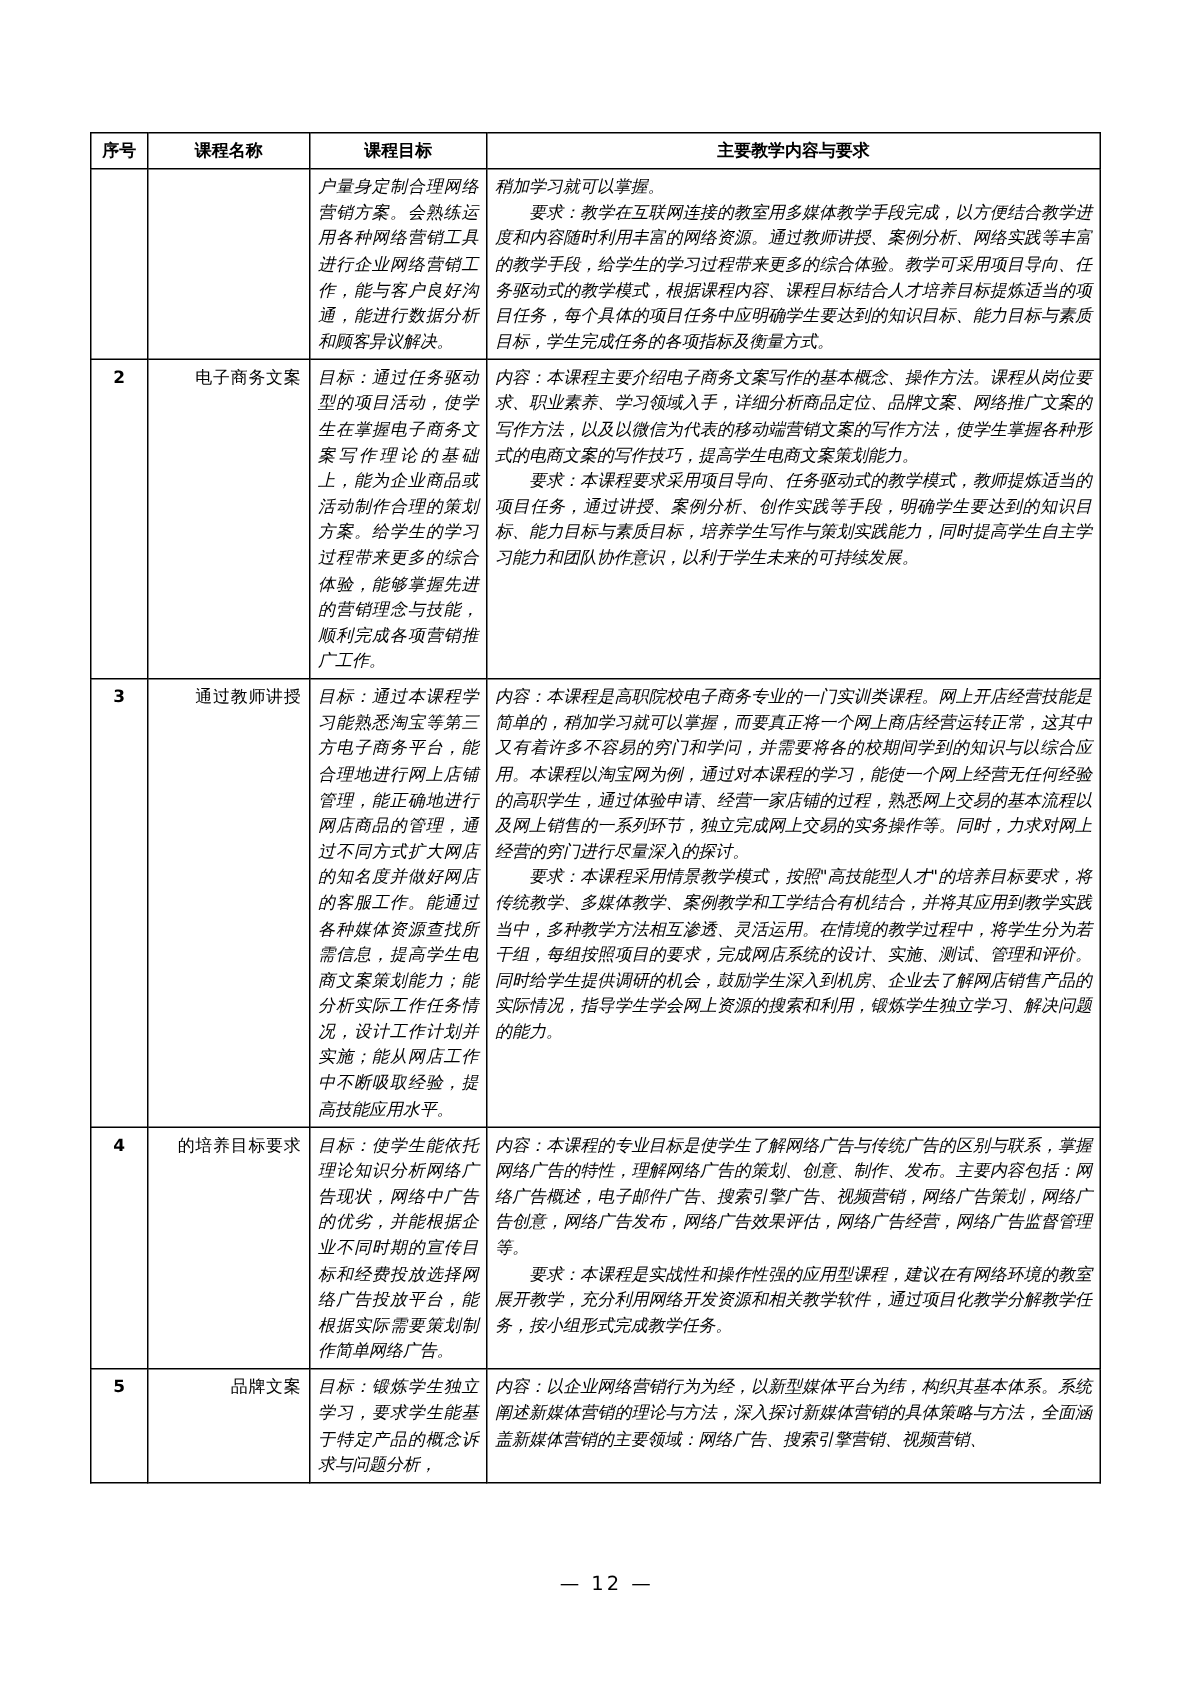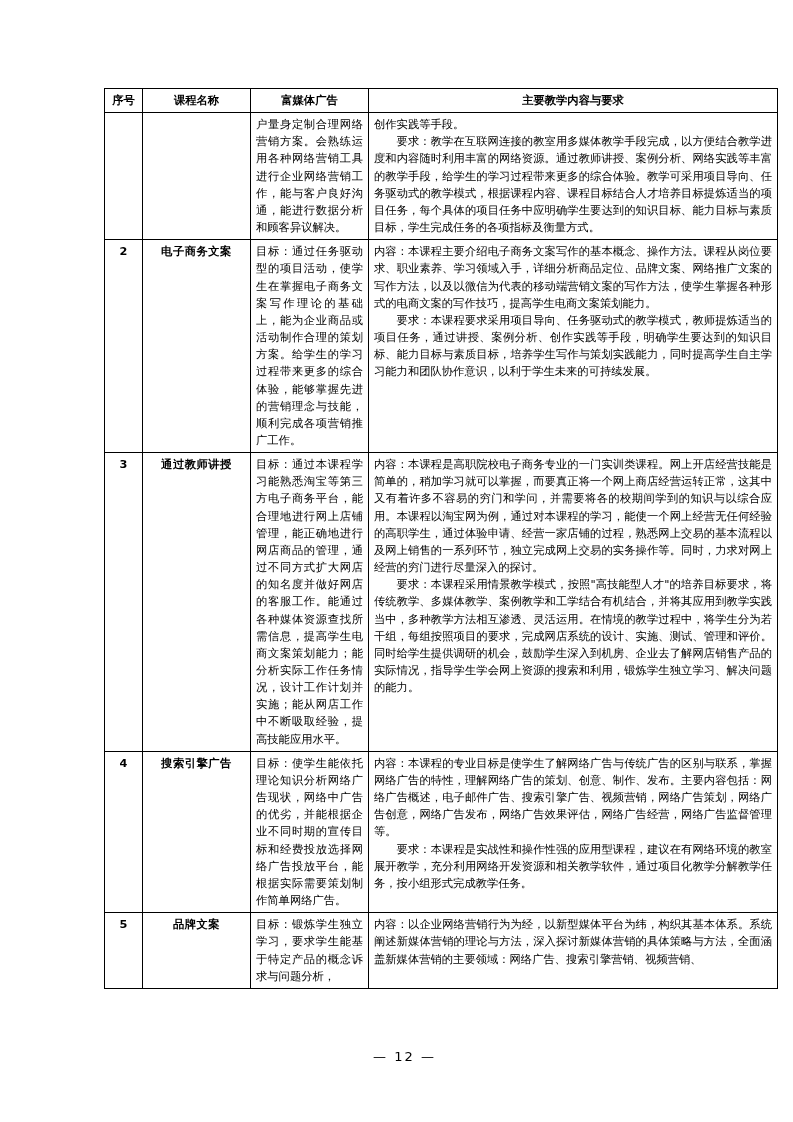--- a/index.html
+++ b/index.html
@@ -19,21 +19,20 @@
     height: 1122px;
     box-sizing: border-box;
     padding: 88px 60px 0 60px;
     position: relative;
   }
   table.course-table {
     width: 673px;
     border-collapse: collapse;
     table-layout: fixed;
     border: 1.2px solid #000;
-    margin-left: 44px;
   }
   table.course-table td,
   table.course-table th {
     border: 1px solid #000;
     vertical-align: top;
     padding: 3px 5px 3px 5px;
     font-size: 11.3px;
     line-height: 1.52;
     font-family: "DejaVu Sans", "Liberation Sans", sans-serif;
   }
@@ -50,30 +49,31 @@
   col.c-goal { width: 118px; }
   col.c-content { width: 409px; }
 
   td.seq {
     text-align: center;
     vertical-align: middle;
     font-weight: bold;
     font-size: 12.4px;
   }
   td.name {
-    text-align: center;
+    text-align: right;
     vertical-align: middle;
-    font-weight: bold;
+    font-weight: normal;
     font-size: 12.4px;
     line-height: 1.55;
     letter-spacing: 0.5px;
   }
   td.goal, td.content {
     text-align: justify;
     text-justify: inter-ideograph;
+    font-style: italic;
   }
   td.goal p, td.content p {
     margin: 0;
   }
   td.goal p + p, td.content p + p {
     margin-top: 0px;
   }
   .indent2 { text-indent: 2em; }
   .page-number {
     position: absolute;
@@ -94,33 +94,33 @@
     <colgroup>
       <col class="c-seq">
       <col class="c-name">
       <col class="c-goal">
       <col class="c-content">
     </colgroup>
     <thead>
       <tr>
         <th>序号</th>
         <th>课程名称</th>
-        <th>富媒体广告</th>
+        <th>课程目标</th>
         <th>主要教学内容与要求</th>
       </tr>
     </thead>
     <tbody>
       <tr>
         <td class="seq"></td>
         <td class="name"></td>
         <td class="goal">
           <p>户量身定制合理网络营销方案。会熟练运用各种网络营销工具进行企业网络营销工作，能与客户良好沟通，能进行数据分析和顾客异议解决。</p>
         </td>
         <td class="content">
-          <p>创作实践等手段。</p>
+          <p>稍加学习就可以掌握。</p>
           <p class="indent2">要求：教学在互联网连接的教室用多媒体教学手段完成，以方便结合教学进度和内容随时利用丰富的网络资源。通过教师讲授、案例分析、网络实践等丰富的教学手段，给学生的学习过程带来更多的综合体验。教学可采用项目导向、任务驱动式的教学模式，根据课程内容、课程目标结合人才培养目标提炼适当的项目任务，每个具体的项目任务中应明确学生要达到的知识目标、能力目标与素质目标，学生完成任务的各项指标及衡量方式。</p>
         </td>
       </tr>
       <tr>
         <td class="seq">2</td>
         <td class="name">电子商务文案</td>
         <td class="goal">
           <p>目标：通过任务驱动型的项目活动，使学生在掌握电子商务文案写作理论的基础上，能为企业商品或活动制作合理的策划方案。给学生的学习过程带来更多的综合体验，能够掌握先进的营销理念与技能，顺利完成各项营销推广工作。</p>
         </td>
         <td class="content">
@@ -134,21 +134,21 @@
         <td class="goal">
           <p>目标：通过本课程学习能熟悉淘宝等第三方电子商务平台，能合理地进行网上店铺管理，能正确地进行网店商品的管理，通过不同方式扩大网店的知名度并做好网店的客服工作。能通过各种媒体资源查找所需信息，提高学生电商文案策划能力；能分析实际工作任务情况，设计工作计划并实施；能从网店工作中不断吸取经验，提高技能应用水平。</p>
         </td>
         <td class="content">
           <p>内容：本课程是高职院校电子商务专业的一门实训类课程。网上开店经营技能是简单的，稍加学习就可以掌握，而要真正将一个网上商店经营运转正常，这其中又有着许多不容易的穷门和学问，并需要将各的校期间学到的知识与以综合应用。本课程以淘宝网为例，通过对本课程的学习，能使一个网上经营无任何经验的高职学生，通过体验申请、经营一家店铺的过程，熟悉网上交易的基本流程以及网上销售的一系列环节，独立完成网上交易的实务操作等。同时，力求对网上经营的穷门进行尽量深入的探讨。</p>
           <p class="indent2">要求：本课程采用情景教学模式，按照"高技能型人才"的培养目标要求，将传统教学、多媒体教学、案例教学和工学结合有机结合，并将其应用到教学实践当中，多种教学方法相互渗透、灵活运用。在情境的教学过程中，将学生分为若干组，每组按照项目的要求，完成网店系统的设计、实施、测试、管理和评价。同时给学生提供调研的机会，鼓励学生深入到机房、企业去了解网店销售产品的实际情况，指导学生学会网上资源的搜索和利用，锻炼学生独立学习、解决问题的能力。</p>
         </td>
       </tr>
       <tr>
         <td class="seq">4</td>
-        <td class="name">搜索引擎广告</td>
+        <td class="name">的培养目标要求</td>
         <td class="goal">
           <p>目标：使学生能依托理论知识分析网络广告现状，网络中广告的优劣，并能根据企业不同时期的宣传目标和经费投放选择网络广告投放平台，能根据实际需要策划制作简单网络广告。</p>
         </td>
         <td class="content">
           <p>内容：本课程的专业目标是使学生了解网络广告与传统广告的区别与联系，掌握网络广告的特性，理解网络广告的策划、创意、制作、发布。主要内容包括：网络广告概述，电子邮件广告、搜索引擎广告、视频营销，网络广告策划，网络广告创意，网络广告发布，网络广告效果评估，网络广告经营，网络广告监督管理等。</p>
           <p class="indent2">要求：本课程是实战性和操作性强的应用型课程，建议在有网络环境的教室展开教学，充分利用网络开发资源和相关教学软件，通过项目化教学分解教学任务，按小组形式完成教学任务。</p>
         </td>
       </tr>
       <tr>
         <td class="seq">5</td>

